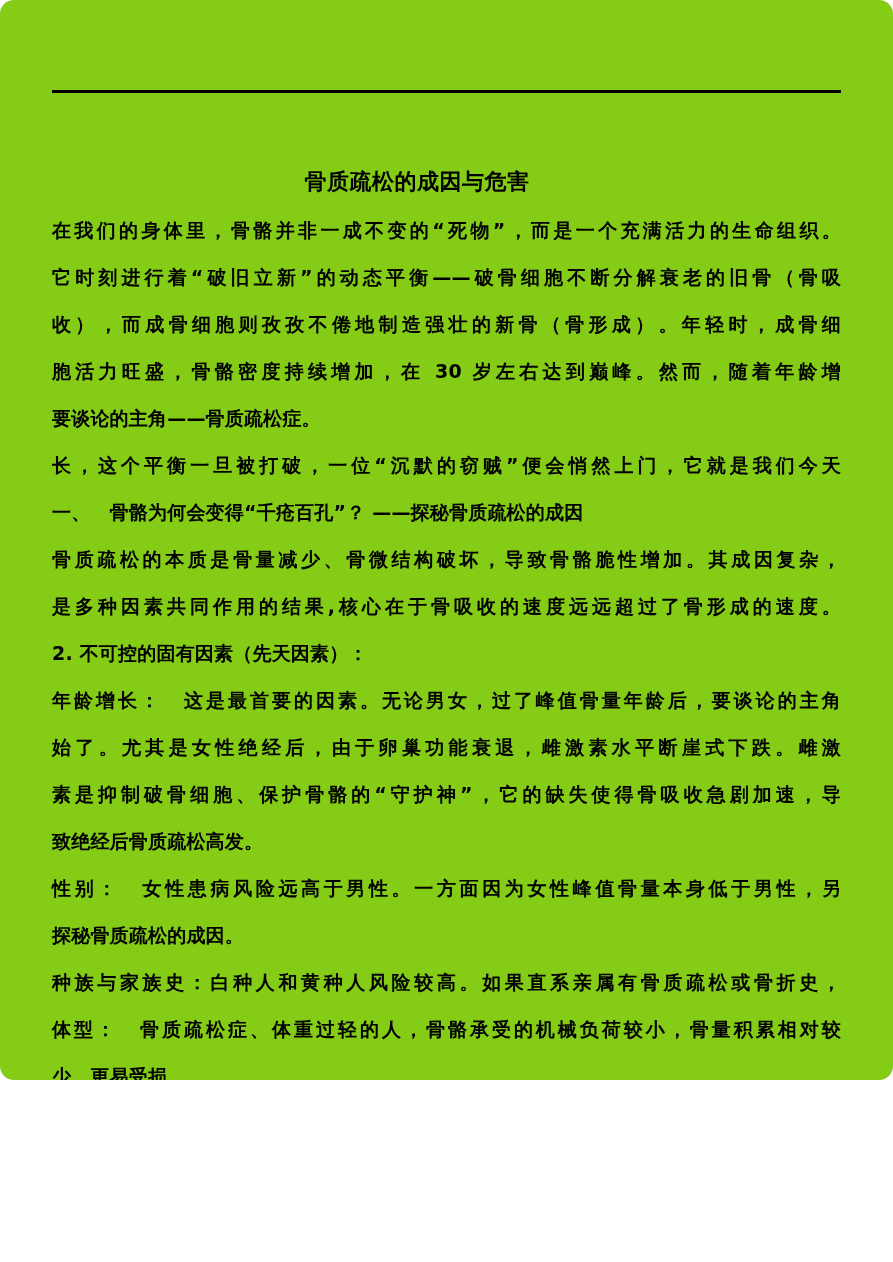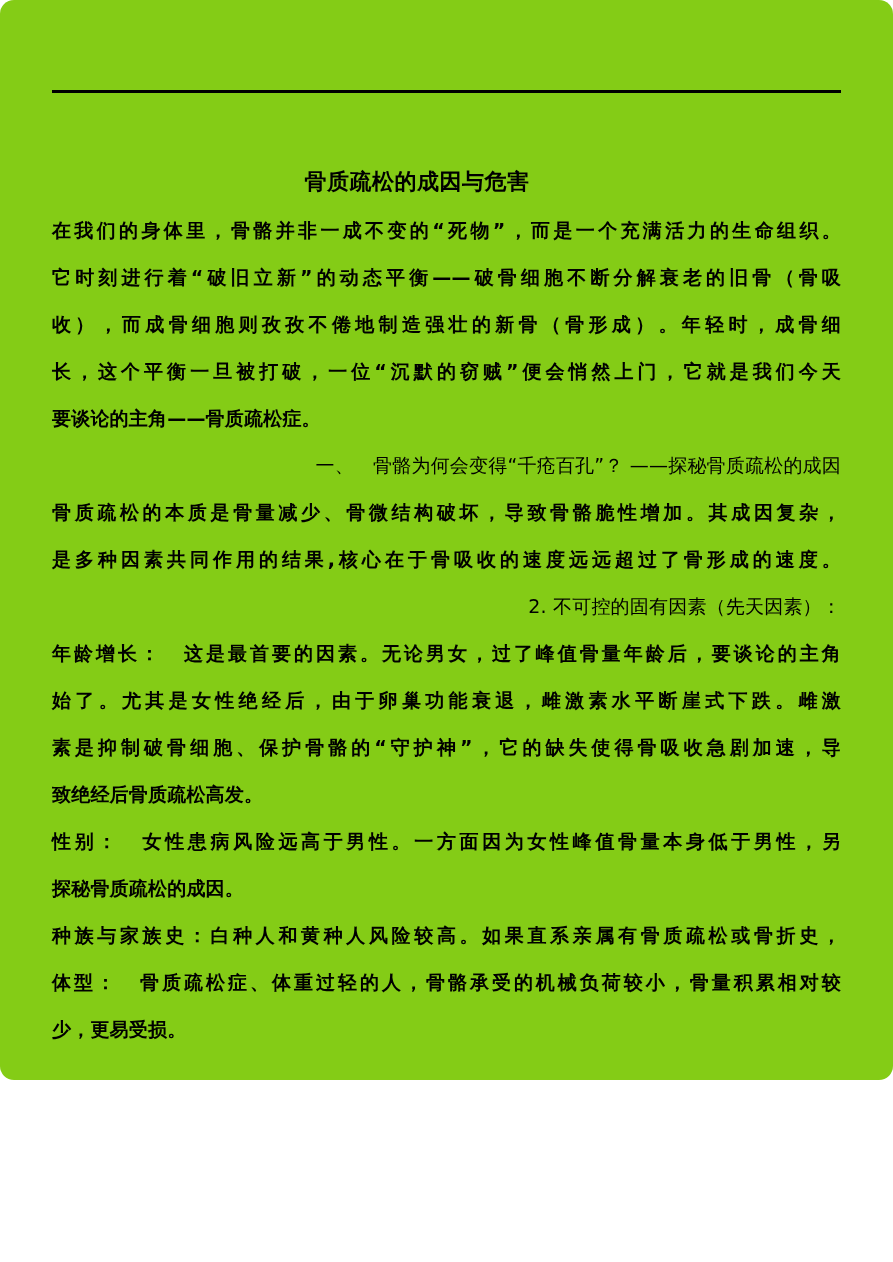--- a/index.html
+++ b/index.html
@@ -51,38 +51,38 @@
     font-weight: 700;
     line-height: 47px;
     text-align: left;
     letter-spacing: 0.2px;
   }
   .fill {
     text-align: justify;
     text-align-last: justify;
   }
   .heading {
-    font-weight: 400;
-    text-align: right;
+    font-weight: 700;
   }
 </style>
 </head>
 <body>
 
 <div class="page">
   <div class="header-rule"></div>
   <div class="content">
 
     <h1 class="doc-title">骨质疏松的成因与危害</h1>
 
     <p class="line fill">在我们的身体里，骨骼并非一成不变的“死物”，而是一个充满活力的生命组织。</p>
     <p class="line fill">它时刻进行着“破旧立新”的动态平衡——破骨细胞不断分解衰老的旧骨（骨吸</p>
     <p class="line fill">收），而成骨细胞则孜孜不倦地制造强壮的新骨（骨形成）。年轻时，成骨细</p>
+    <p class="line fill">胞活力旺盛，骨骼密度持续增加，在 30 岁左右达到巅峰。然而，随着年龄增</p>
+    <p class="line">要谈论的主角——骨质疏松症。</p>
     <p class="line fill">长，这个平衡一旦被打破，一位“沉默的窃贼”便会悄然上门，它就是我们今天</p>
-    <p class="line">要谈论的主角——骨质疏松症。</p>
 
     <p class="line heading">一、　骨骼为何会变得“千疮百孔”？ ——探秘骨质疏松的成因</p>
 
     <p class="line fill">骨质疏松的本质是骨量减少、骨微结构破坏，导致骨骼脆性增加。其成因复杂，</p>
     <p class="line fill">是多种因素共同作用的结果,核心在于骨吸收的速度远远超过了骨形成的速度。</p>
 
     <p class="line heading">2. 不可控的固有因素（先天因素）：</p>
 
     <p class="line fill">年龄增长：　这是最首要的因素。无论男女，过了峰值骨量年龄后，要谈论的主角</p>
     <p class="line fill">始了。尤其是女性绝经后，由于卵巢功能衰退，雌激素水平断崖式下跌。雌激</p>

